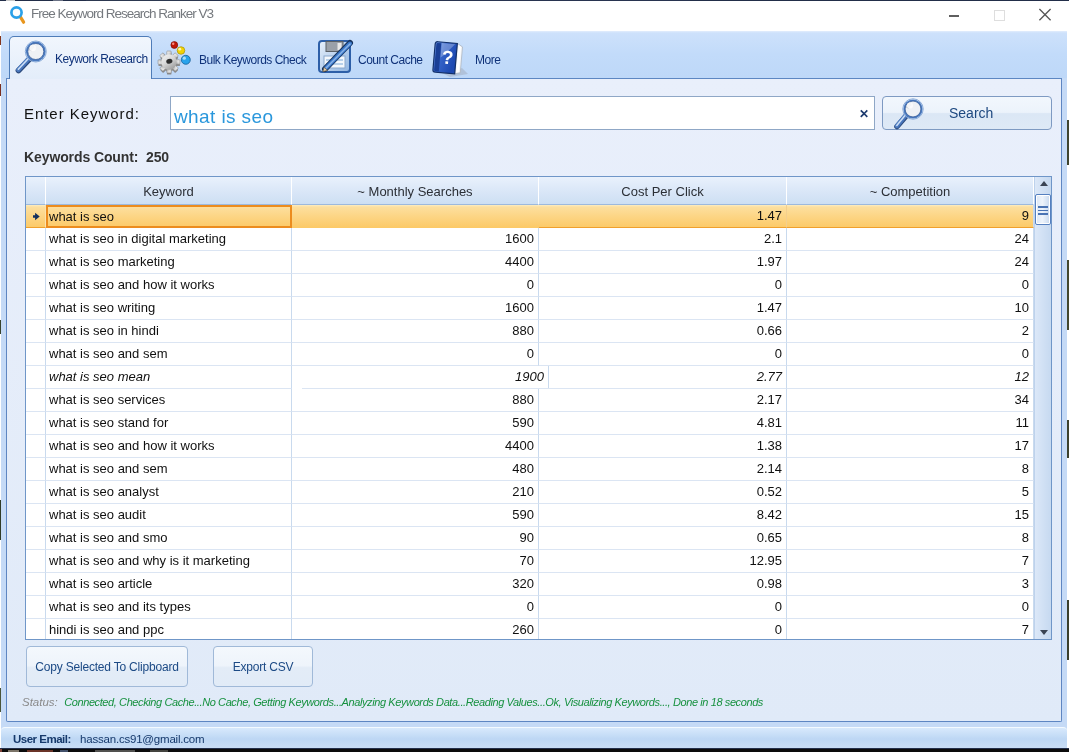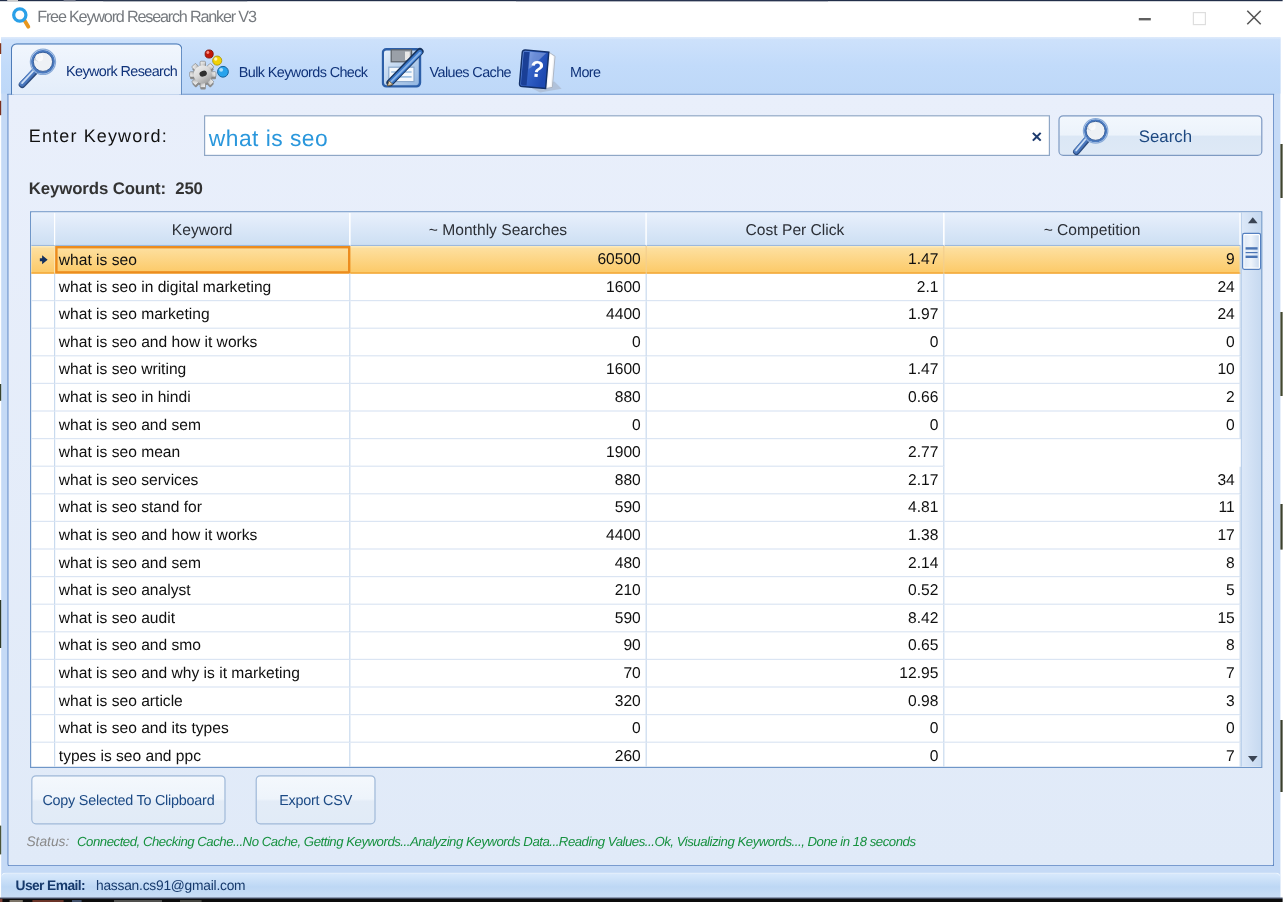--- a/index.html
+++ b/index.html
@@ -84,21 +84,21 @@
 <svg class="abs" id="btnclose" width="24" height="24" viewBox="0 0 24 24">
   <path d="M6.4 6 L17.6 17.2 M17.6 6 L6.4 17.2" stroke="#555" stroke-width="1.3"></path>
 </svg>
 
 <div class="abs" id="tabstrip"></div>
 <div class="abs" style="left:10px;top:78px;width:142px;height:2px;background:#e9effb"></div>
 <div class="abs" id="panel"></div>
 <div class="abs" id="seltab"></div>
 <div class="abs tabtxt" id="tab1txt">Keywork Research</div>
 <div class="abs tabtxt" id="tab2txt">Bulk Keywords Check</div>
-<div class="abs tabtxt" id="tab3txt">Values Cache</div>
+<div class="abs tabtxt" id="tab3txt">Count Cache</div>
 <div class="abs tabtxt" id="tab4txt">More</div>
 
 <svg class="abs" style="left:14px;top:40px" width="38" height="36" viewBox="0 0 38 36">
   <defs>
     <linearGradient id="handg" x1="0" y1="0" x2="1" y2="1">
       <stop offset="0" stop-color="#6e9cda"></stop>
         <stop offset="1" stop-color="#2e5ba6"></stop>
     </linearGradient>
   </defs>
   <path d="M15.5 19 L4.5 30.5" stroke="#2c4a7c" stroke-width="5.8" stroke-linecap="round"></path>
@@ -223,21 +223,20 @@
     <div class="hdr" style="left:20px;width:246px">Keyword</div>
     <div class="hdr" style="left:761px;width:247px">~ Competition</div>
     <div class="hdr" style="left:513px;width:248px">Cost Per Click</div>
     <div class="row" style="top:28px;left:0;width:1008px;background:linear-gradient(#fdedc2 0px,#fddf9e 2px,#fcc966 100%);">
       <div class="cell" style="left:0;width:20px;border-bottom-color:#f0a02c;border-right-color:#fbe3ae;">
         <svg width="7" height="9" style="margin:7px 0 0 7px;display:block" viewBox="0 0 7 9">
           <path d="M0 3.2 H2.1 V0.8 L6.7 4.5 L2.1 8.2 V5.8 H0 Z" fill="#14305e"></path>
         </svg>
       </div>
       <div class="cell ckw" style="left:20px;width:246px;border-bottom-color:#f0a02c;border:2px solid #ec8c1e;line-height:19px;padding-left:1px;">what is seo</div>
-      <div class="cell cnum" style="left:266px;width:247px;border-bottom-color:#f0a02c;border-right-color:#f3cf8e;">60500</div>
       <div class="cell cnum" style="left:513px;width:248px;border-bottom-color:#f0a02c;border-right-color:#f3cf8e;">1.47</div>
       <div class="cell cnum" style="left:761px;width:247px;border-bottom-color:#f0a02c;">9</div>
     </div>
     <div class="row" style="top:51px;left:0;width:1008px;">
       <div class="cell" style="left:0;width:20px;"></div>
       <div class="cell ckw" style="left:20px;width:246px;">what is seo in digital marketing</div>
       <div class="cell cnum" style="left:266px;width:247px;">1600</div>
       <div class="cell cnum" style="left:513px;width:248px;">2.1</div>
       <div class="cell cnum" style="left:761px;width:247px;">24</div>
     </div>
@@ -269,25 +268,26 @@
       <div class="cell cnum" style="left:513px;width:248px;">0.66</div>
       <div class="cell cnum" style="left:761px;width:247px;">2</div>
     </div>
     <div class="row" style="top:166px;left:0;width:1008px;">
       <div class="cell" style="left:0;width:20px;"></div>
       <div class="cell ckw" style="left:20px;width:246px;">what is seo and sem</div>
       <div class="cell cnum" style="left:266px;width:247px;">0</div>
       <div class="cell cnum" style="left:513px;width:248px;">0</div>
       <div class="cell cnum" style="left:761px;width:247px;">0</div>
     </div>
-    <div class="row" style="top:189px;left:0;width:1008px;">
+    <div class="row" style="top:189px;left:0;width:1008px;font-style:italic;">
       <div class="cell" style="left:0;width:20px;"></div>
       <div class="cell ckw" style="left:20px;width:246px;">what is seo mean</div>
-      <div class="cell cnum" style="left:266px;width:247px;">1900</div>
+      <div class="cell cnum" style="left:276px;width:247px;">1900</div>
       <div class="cell cnum" style="left:513px;width:248px;">2.77</div>
+      <div class="cell cnum" style="left:761px;width:247px;">12</div>
     </div>
     <div class="row" style="top:212px;left:0;width:1008px;">
       <div class="cell" style="left:0;width:20px;"></div>
       <div class="cell ckw" style="left:20px;width:246px;">what is seo services</div>
       <div class="cell cnum" style="left:266px;width:247px;">880</div>
       <div class="cell cnum" style="left:513px;width:248px;">2.17</div>
       <div class="cell cnum" style="left:761px;width:247px;">34</div>
     </div>
     <div class="row" style="top:235px;left:0;width:1008px;">
       <div class="cell" style="left:0;width:20px;"></div>
@@ -347,21 +347,21 @@
     </div>
     <div class="row" style="top:419px;left:0;width:1008px;">
       <div class="cell" style="left:0;width:20px;"></div>
       <div class="cell ckw" style="left:20px;width:246px;">what is seo and its types</div>
       <div class="cell cnum" style="left:266px;width:247px;">0</div>
       <div class="cell cnum" style="left:513px;width:248px;">0</div>
       <div class="cell cnum" style="left:761px;width:247px;">0</div>
     </div>
     <div class="row" style="top:442px;left:0;width:1008px;">
       <div class="cell" style="left:0;width:20px;"></div>
-      <div class="cell ckw" style="left:20px;width:246px;">types is seo and ppc</div>
+      <div class="cell ckw" style="left:20px;width:246px;">hindi is seo and ppc</div>
       <div class="cell cnum" style="left:266px;width:247px;">260</div>
       <div class="cell cnum" style="left:513px;width:248px;">0</div>
       <div class="cell cnum" style="left:761px;width:247px;">7</div>
     </div>
     <div id="vsb">
       <div style="position:absolute;left:2px;top:4px;width:0;height:0;border-left:4.5px solid transparent;border-right:4.5px solid transparent;border-bottom:5.5px solid #3a4454;margin-left:3px"></div>
 <div id="sbthumb">
         <div id="sbinner"></div>
         <div class="grip" style="top:11px"></div>
         <div class="grip" style="top:14.5px"></div>

